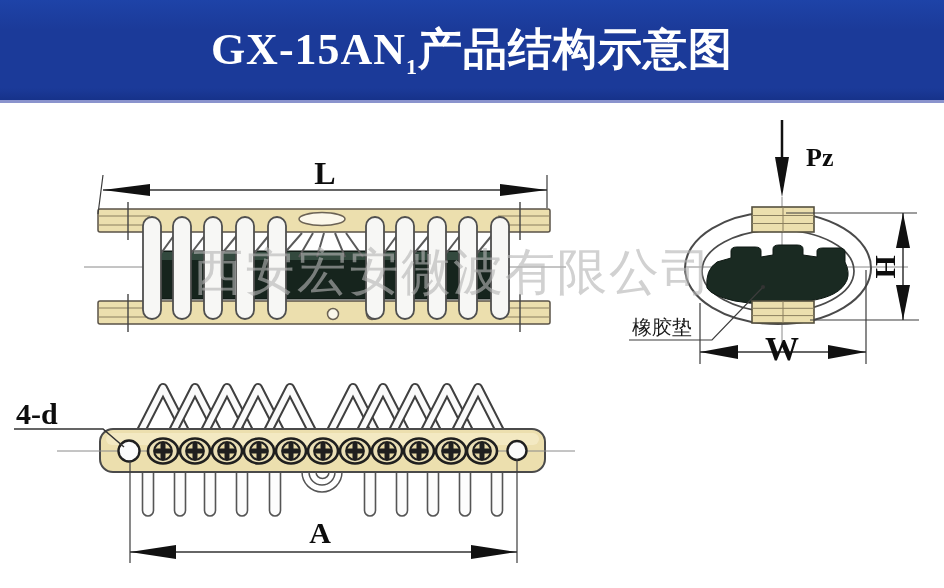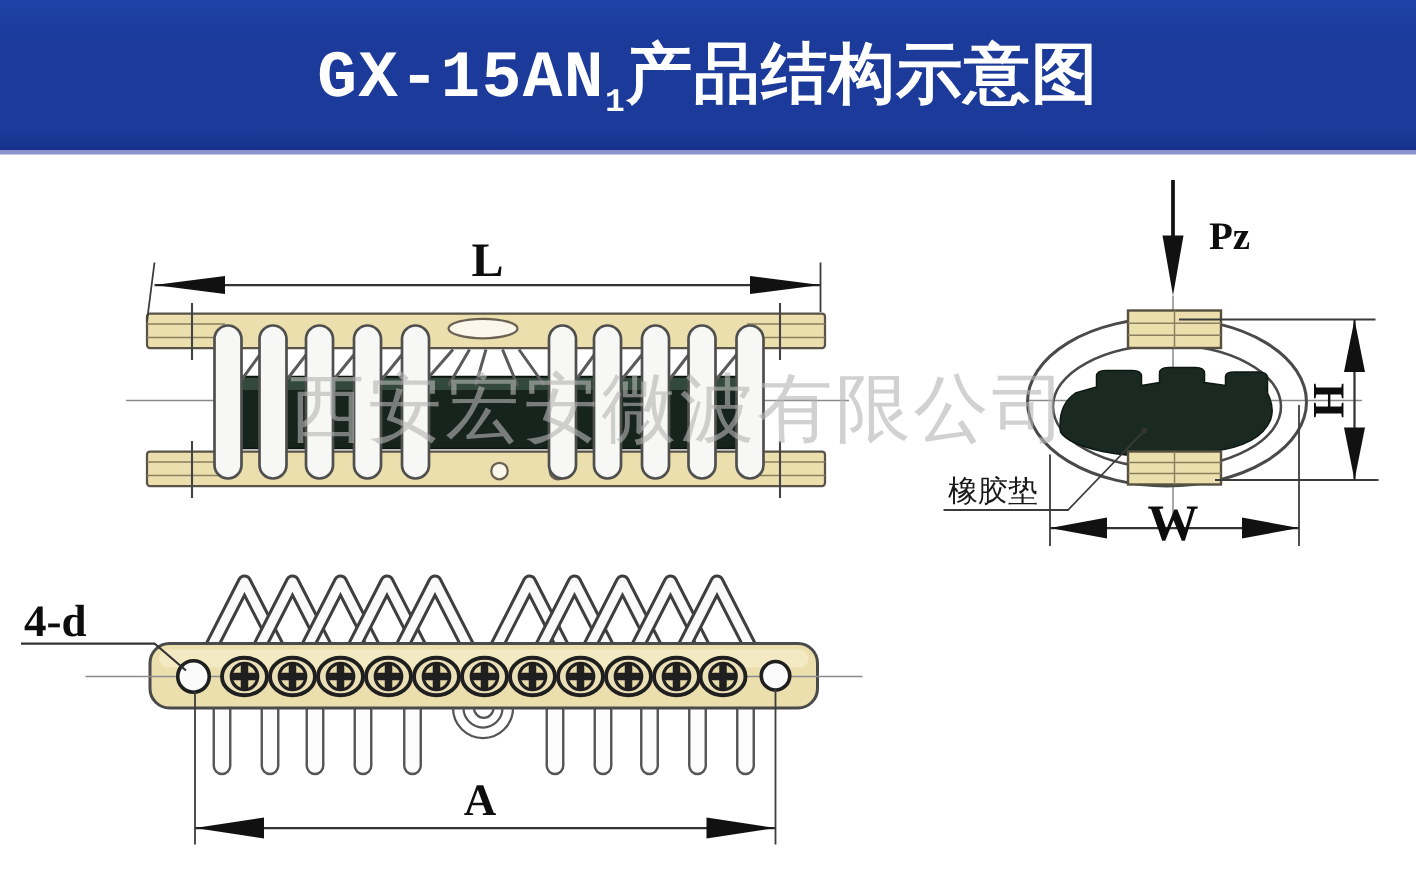--- a/index.html
+++ b/index.html
@@ -3,21 +3,21 @@
 <meta charset="utf-8">
 <style>
   html,body{margin:0;padding:0;background:#ffffff;}
   #page{position:relative;width:944px;height:588px;overflow:hidden;background:#ffffff;
         font-family:"Liberation Sans",sans-serif;}
   
   #banner{position:absolute;left:0;top:0;width:944px;height:100px;
           background:linear-gradient(#1e43a8 0%,#1b3a99 30%,#1b3a99 88%,#16328a 100%);
           border-bottom:3px solid #8a93cd;
           display:flex;align-items:center;justify-content:center;}
-  #banner .title{color:#ffffff;font-family:Liberation Mono, monospace;
+  #banner .title{color:#ffffff;font-family:Liberation Serif, serif;
           font-size:44px;font-weight:600;letter-spacing:1px;white-space:nowrap;}
   #banner sub{font-size:22px;vertical-align:-10px;}
   
   svg{position:absolute;left:0;top:0;}
   .cl   {stroke:#8a8a8a;stroke-width:1;fill:none;}
   .thin {stroke:#3c3c3c;stroke-width:1.2;fill:none;}
   .dim  {stroke:#333333;stroke-width:1.5;fill:none;}
   .arr  {fill:#111111;stroke:none;}
   .plate{fill:#ecdfae;stroke:#5a5348;stroke-width:1.5;}
   .stub {stroke:#8a7f5f;stroke-width:1;fill:none;}

